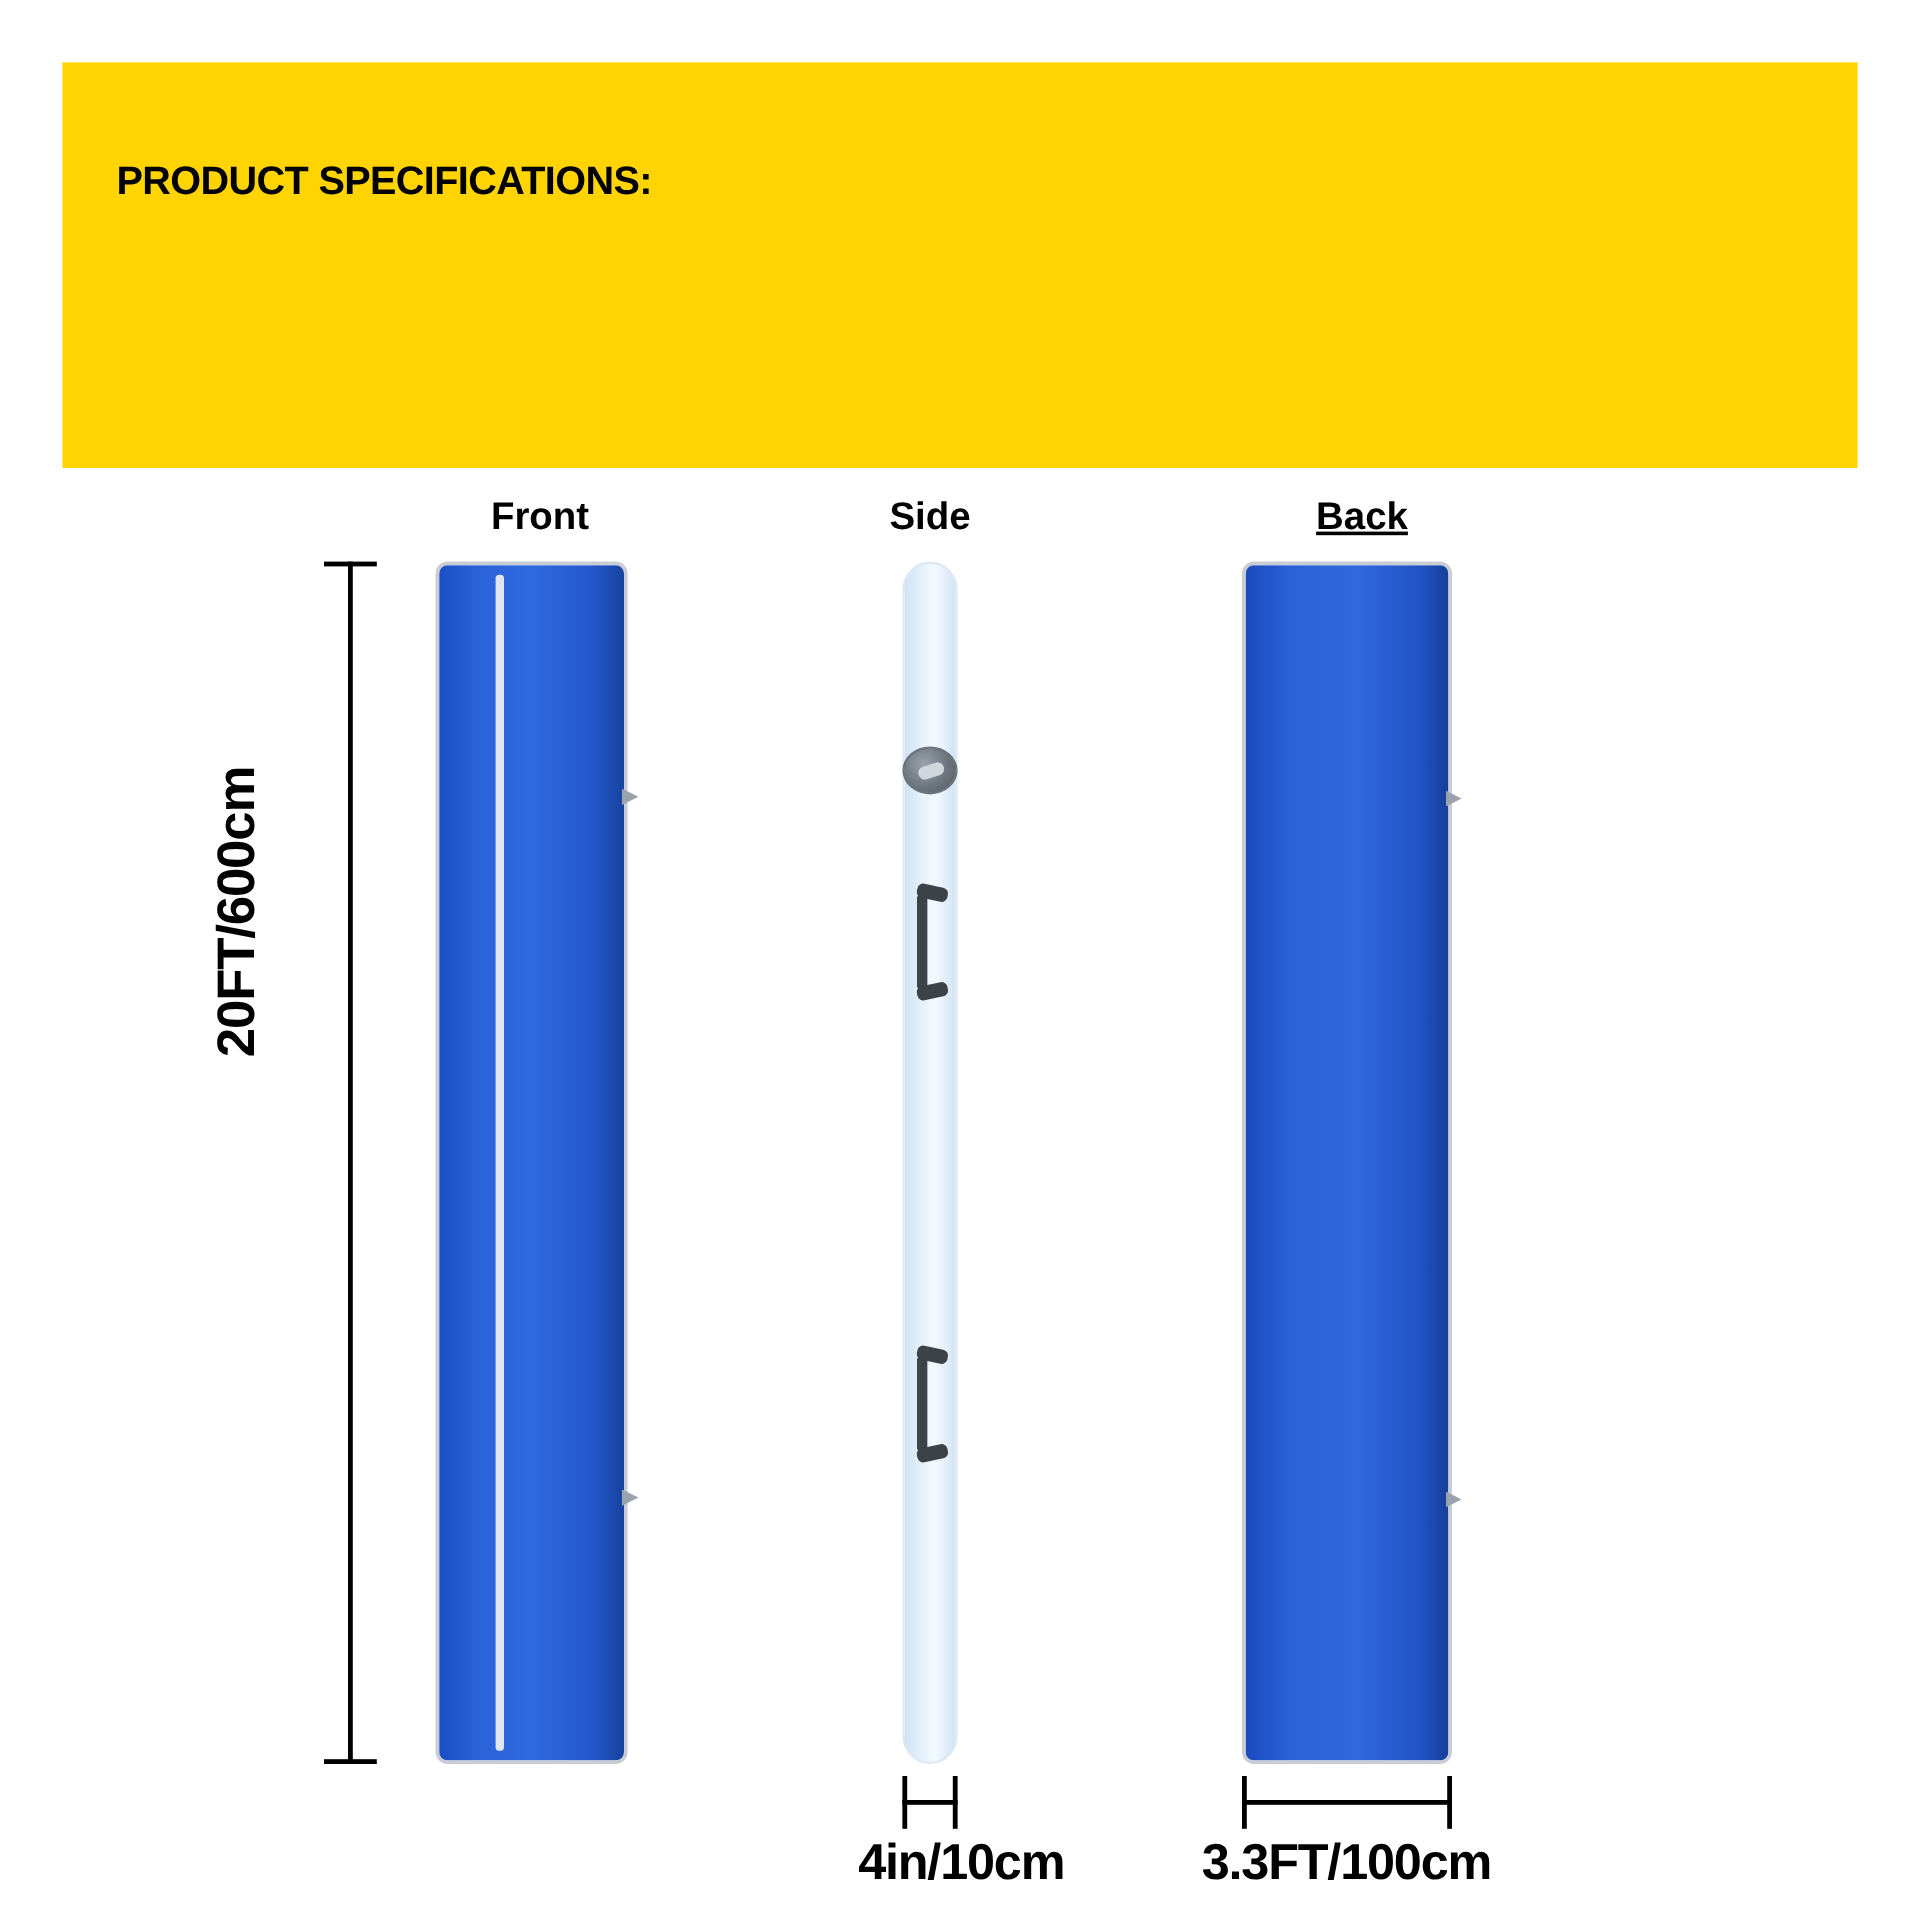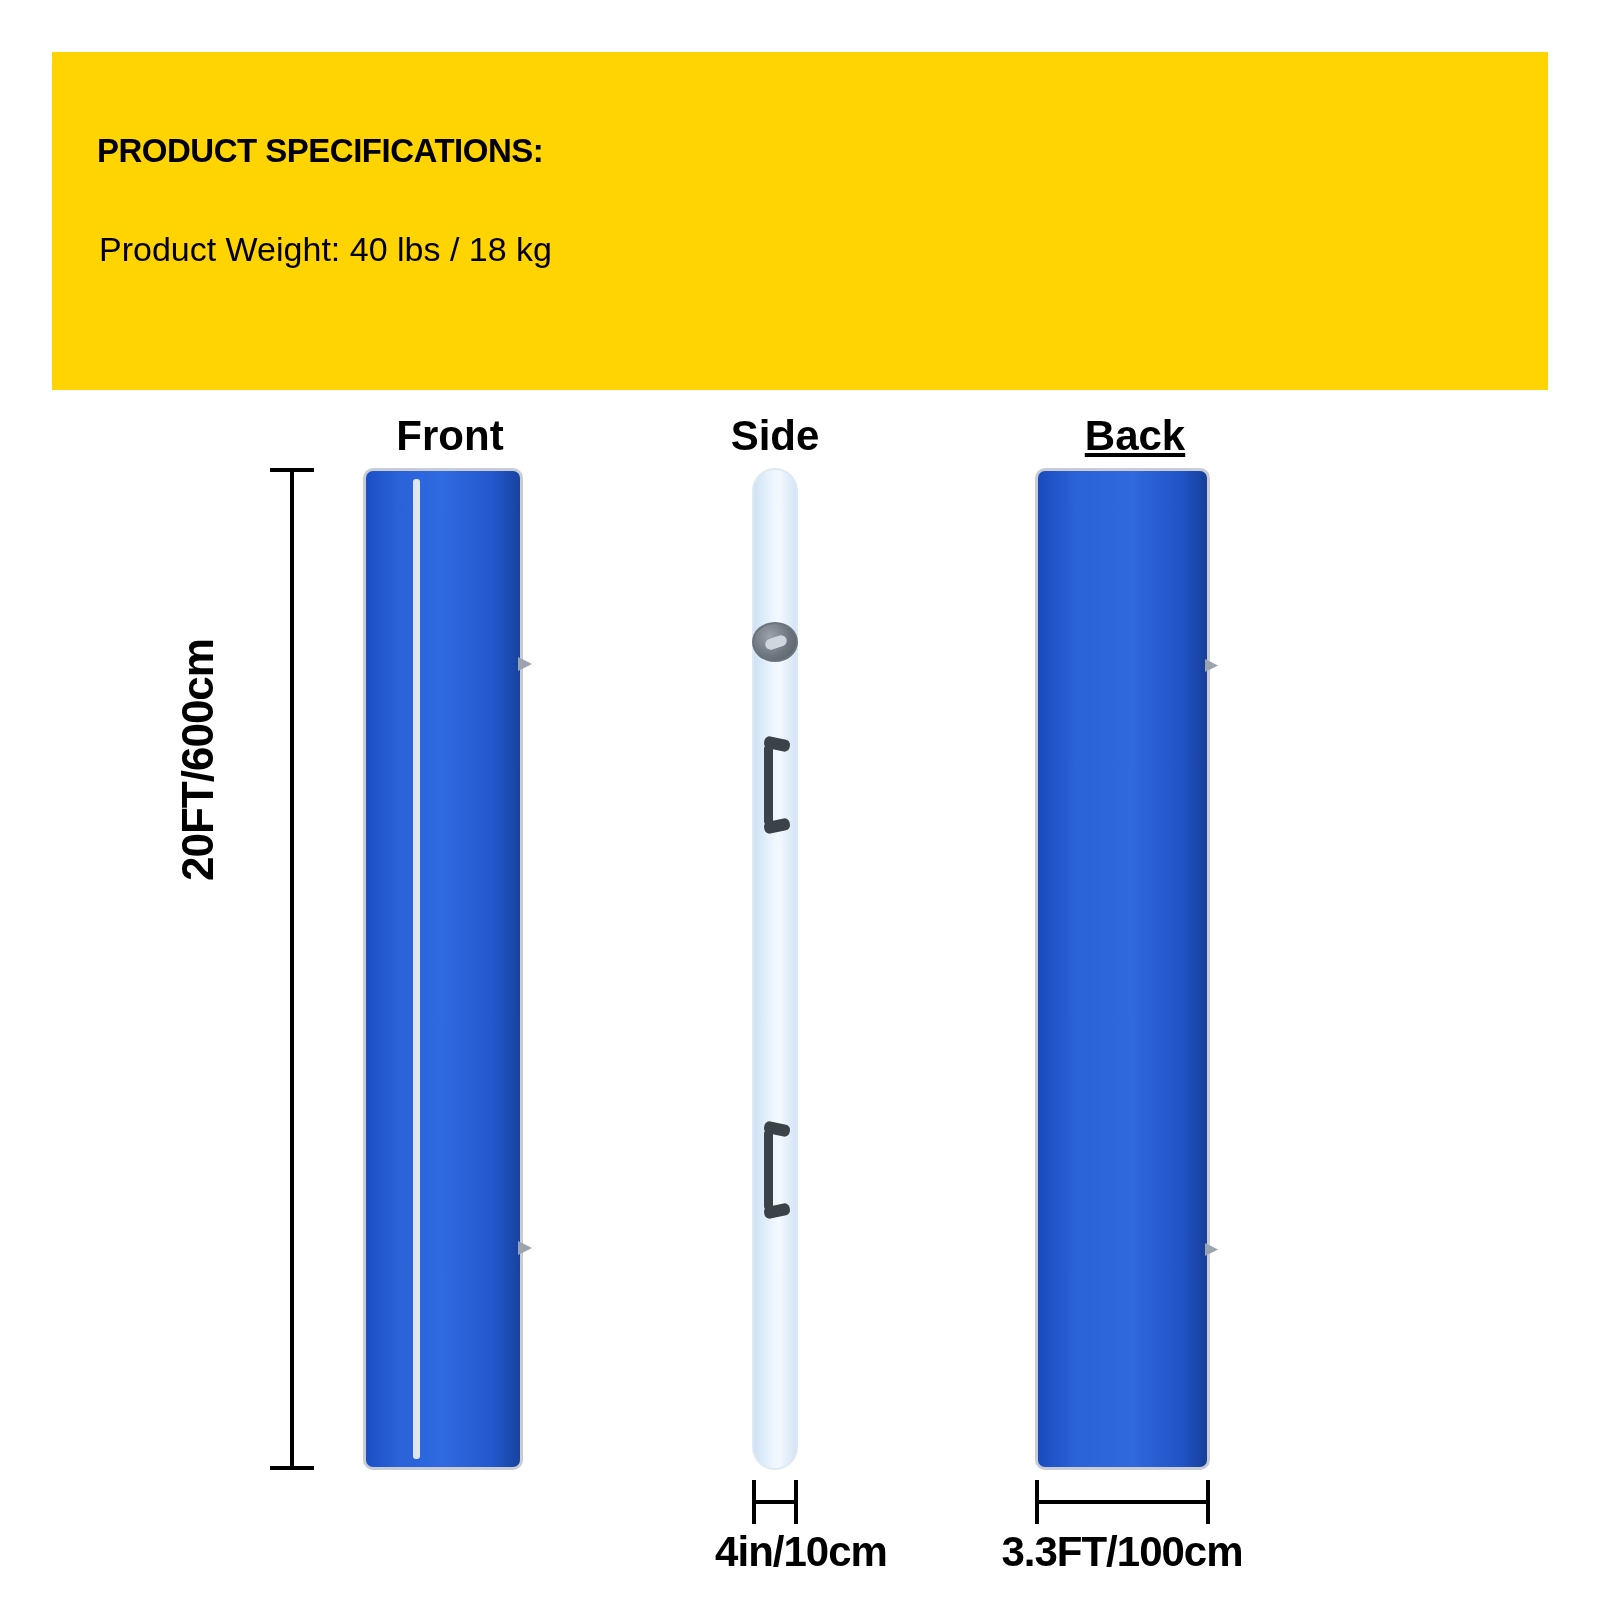--- a/index.html
+++ b/index.html
@@ -60,21 +60,21 @@
   }
   .logo .reg {
     font-size: 24px;
     vertical-align: super;
     letter-spacing: 0;
   }
 
   
   .view-caption {
     position: absolute;
-    font-size: 42px;
+    font-size: 32px;
     font-weight: bold;
     color: #000;
     text-align: center;
     white-space: nowrap;
   }
   #cap-front { left: 300px; top: 412px; width: 300px; }
   #cap-side  { left: 650px; top: 412px; width: 250px; }
   #cap-back  { left: 985px; top: 412px; width: 300px; text-decoration: underline; }
 
   
@@ -262,21 +262,20 @@
     letter-spacing: -1px;
   }
   #dim-side-label { left: 801px; top: 1528px; transform: translateX(-50%); }
   #dim-back-label { left: 1122px; top: 1528px; transform: translateX(-50%); }
 </style>
 </head>
 <body>
 
 <div class="spec-banner">
   <div class="spec-title">PRODUCT SPECIFICATIONS:</div>
-  <div class="spec-line1">Product Weight: 40 lbs / 18 kg</div>
 </div>
 
 <div class="view-caption" id="cap-front">Front</div>
 <div class="view-caption" id="cap-side">Side</div>
 <div class="view-caption" id="cap-back">Back</div>
 
 <div class="mat-front">
   <div class="stripe"></div>
   <div class="nub-top"></div>
   <div class="nub-bot"></div>

